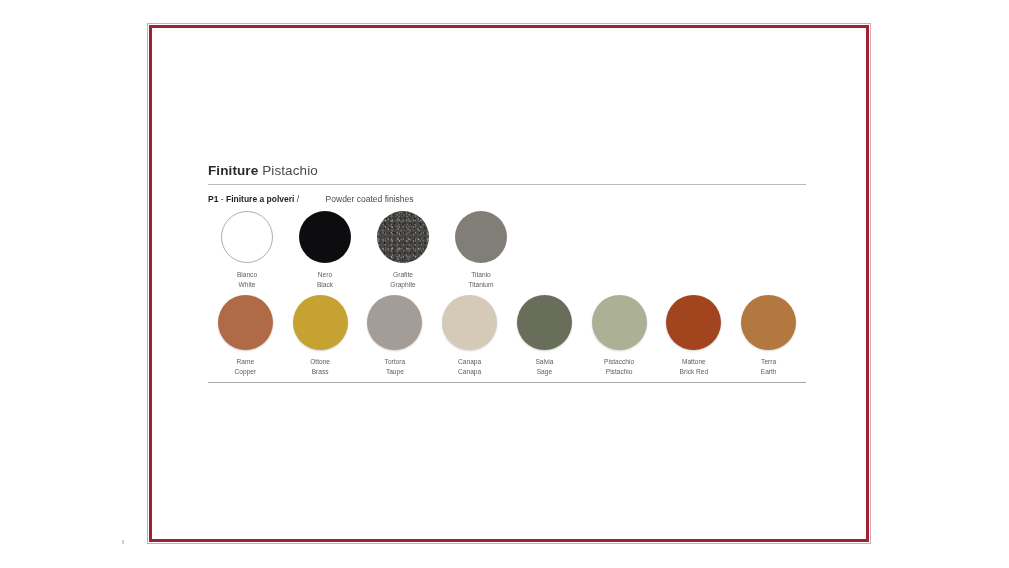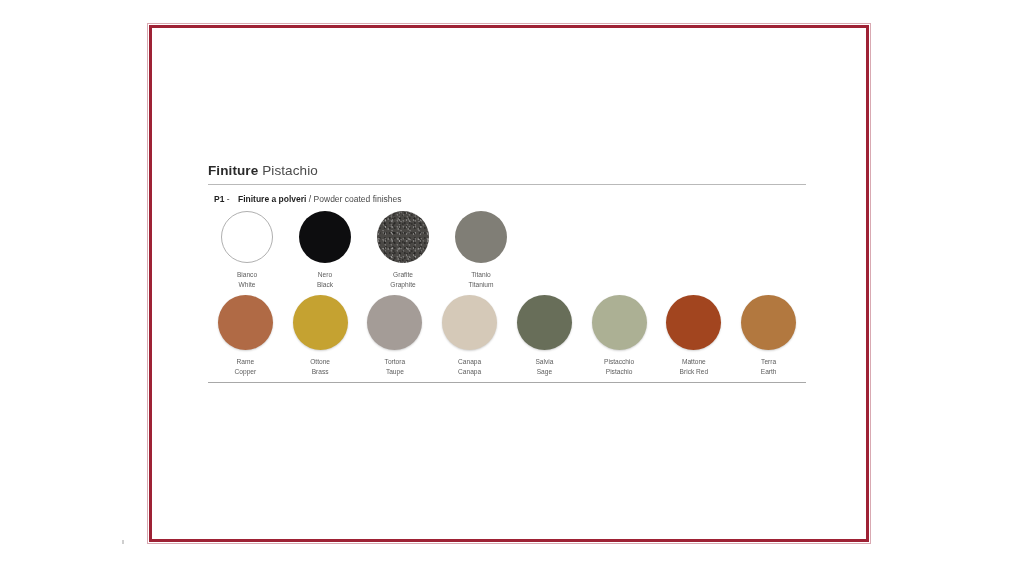--- a/index.html
+++ b/index.html
@@ -91,27 +91,27 @@
   .group-label {
     font-size: 8.5px;
     color: #2e2e2e;
     line-height: 11px;
     margin: 9px 0 0 0;
     white-space: nowrap;
   }
   .group-label .code {
     font-weight: bold;
     color: #1f1f1f;
-    margin-left: 6px;
   }
   .group-label .sep {
     color: #3a3a3a;
   }
   .group-label .en2 {
     color: #4a4a4a;
+    margin-left: 24px;
   }
 
   .swatch-row {
     display: flex;
     align-items: flex-start;
   }
   .swatch-row.row1 {
     margin-top: 6px;
   }
   .swatch-row.row2 {

